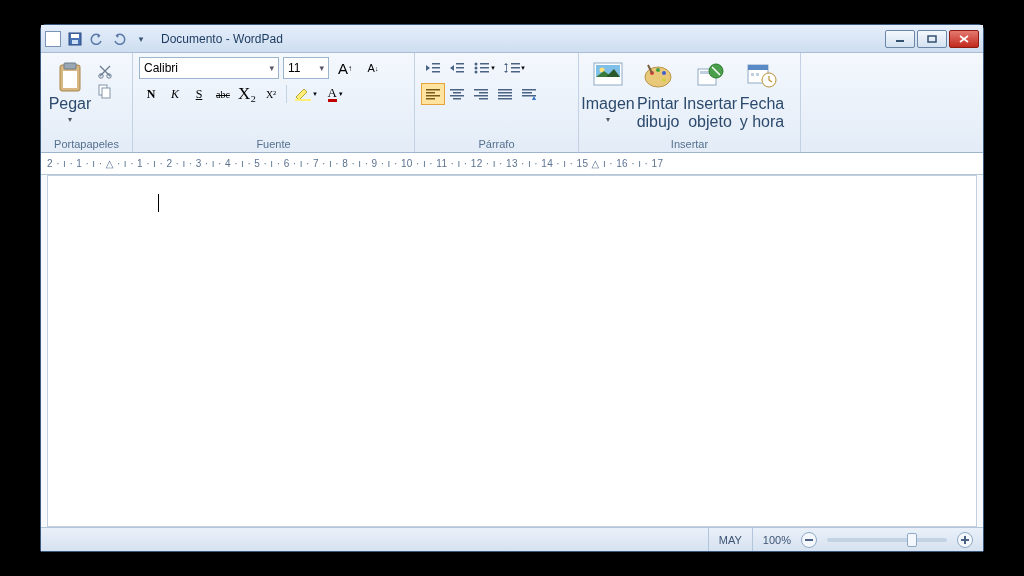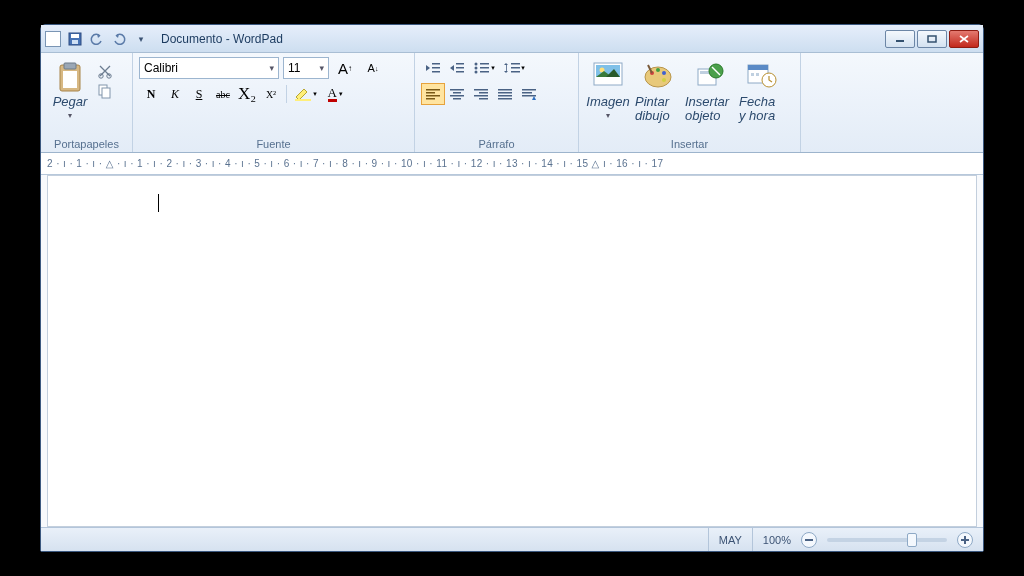--- a/index.html
+++ b/index.html
@@ -59,21 +59,21 @@
   }
   .group {
     border-right:1px solid #c2d2e4;
     display:flex; flex-direction:column; align-items:stretch;
     padding:4px 6px 2px 6px;
   }
   .group-body { flex:1; display:flex; align-items:flex-start; gap:4px; }
   .group-label { font-size:11px; color:#56708f; text-align:center; padding-top:2px; }
   .big-btn { display:flex; flex-direction:column; align-items:center; justify-content:flex-start; width:46px; gap:2px; padding-top:4px; }
   .big-btn .ic { width:32px; height:32px; }
-  .big-btn .lbl { font-size:13px; color:#2c4a6d; text-align:left; line-height:1.1;font-style:italic; }
+  .big-btn .lbl { font-size:16px; color:#2c4a6d; text-align:center; line-height:1.1; }
   .mini-col { display:flex; flex-direction:column; gap:4px; padding-top:6px; }
   .mini-ic { width:16px; height:16px; }
   .combo { height:22px; border:1px solid #9cb5cf; background:#fff; display:flex; align-items:center; padding:0 4px; font-size:12px; }
   .combo .arrow { margin-left:auto; font-size:9px; color:#556; }
   .btnrow { display:flex; gap:0; }
   .rb { width:24px; height:22px; border:1px solid transparent; display:flex; align-items:center; justify-content:center; font-size:12px; font-family:"Times New Roman",serif; }
   .rb.active{ border:1px solid #e6a23c; background:#ffe4a0; }
   .sep-v { width:1px; background:#c2d2e4; margin:2px 3px; }
   .edit-row { display:flex; align-items:center; gap:6px; font-size:11px; color:#4a6284; height:20px; }
   .edit-row .eic{ width:14px; height:14px; }

